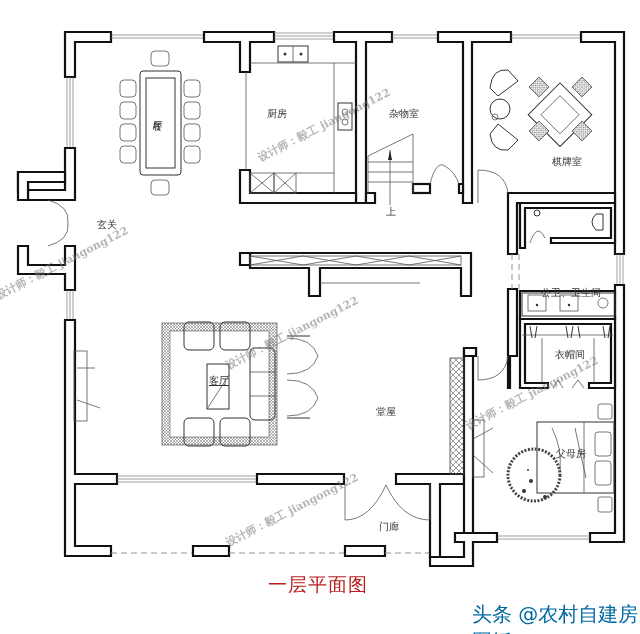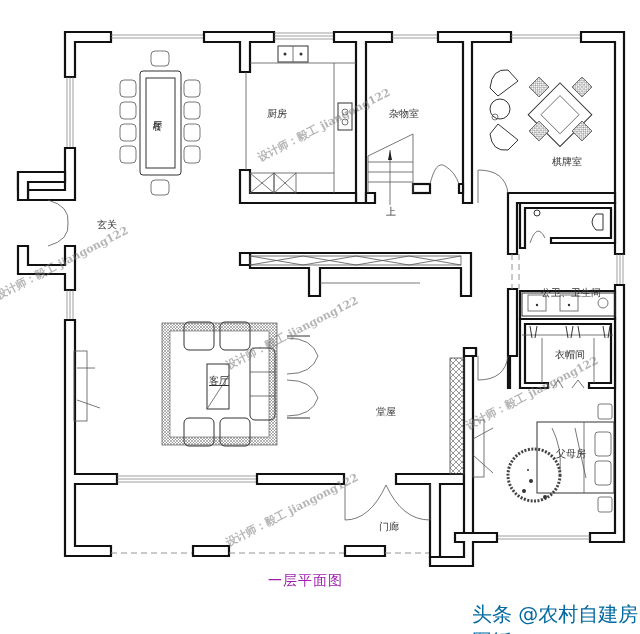--- a/index.html
+++ b/index.html
@@ -5,21 +5,21 @@
     html, body { margin: 0; padding: 0; background: #ffffff; }
     body { width: 640px; height: 634px; position: relative; overflow: hidden; font-family: "DejaVu Sans", sans-serif; }
     #plan { position: absolute; left: 0; top: 0; width: 640px; height: 634px; }
     .wall { fill: #ffffff; stroke: #111111; stroke-width: 2.2; }
     .thin { fill: none; stroke: #555555; stroke-width: 0.8; }
     .thin-dark { fill: none; stroke: #333333; stroke-width: 1; }
     .win { fill: none; stroke: #777777; stroke-width: 0.7; }
     .dash { fill: none; stroke: #888888; stroke-width: 0.9; stroke-dasharray: 6 4; }
     .hatch { fill: url(#crossHatch); stroke: #444; stroke-width: 0.8; }
     .room-label { position: absolute; font-size: 10px; color: #333333; white-space: nowrap; font-family: "DejaVu Sans", sans-serif; text-align: right; }
-    .title { position: absolute; left: 268px; top: 572px; font-size: 14px; color: #a21caf; letter-spacing: 1px; font-family: "DejaVu Sans", sans-serif; }
+    .title { position: absolute; left: 268px; top: 572px; font-size: 19px; color: #b91c1c; letter-spacing: 1px; font-family: "DejaVu Sans", sans-serif; }
     .credit { position: absolute; left: 472px; top: 601px; font-size: 20px; color: #0369a1; font-family: "DejaVu Sans", sans-serif; }
     .watermark { position: absolute; font-size: 11px; color: rgba(120,120,120,0.55); white-space: nowrap; transform-origin: left bottom; font-family: "DejaVu Serif", serif; font-weight: bold; pointer-events: none; }
   </style>
 </head>
 <body>
 
 <svg id="plan" viewBox="0 0 640 634" xmlns="http://www.w3.org/2000/svg">
   <defs>
     <pattern id="crossHatch" width="6" height="6" patternUnits="userSpaceOnUse">
       <path d="M0,0 L6,6 M6,0 L0,6" stroke="#555" stroke-width="0.6"></path>

